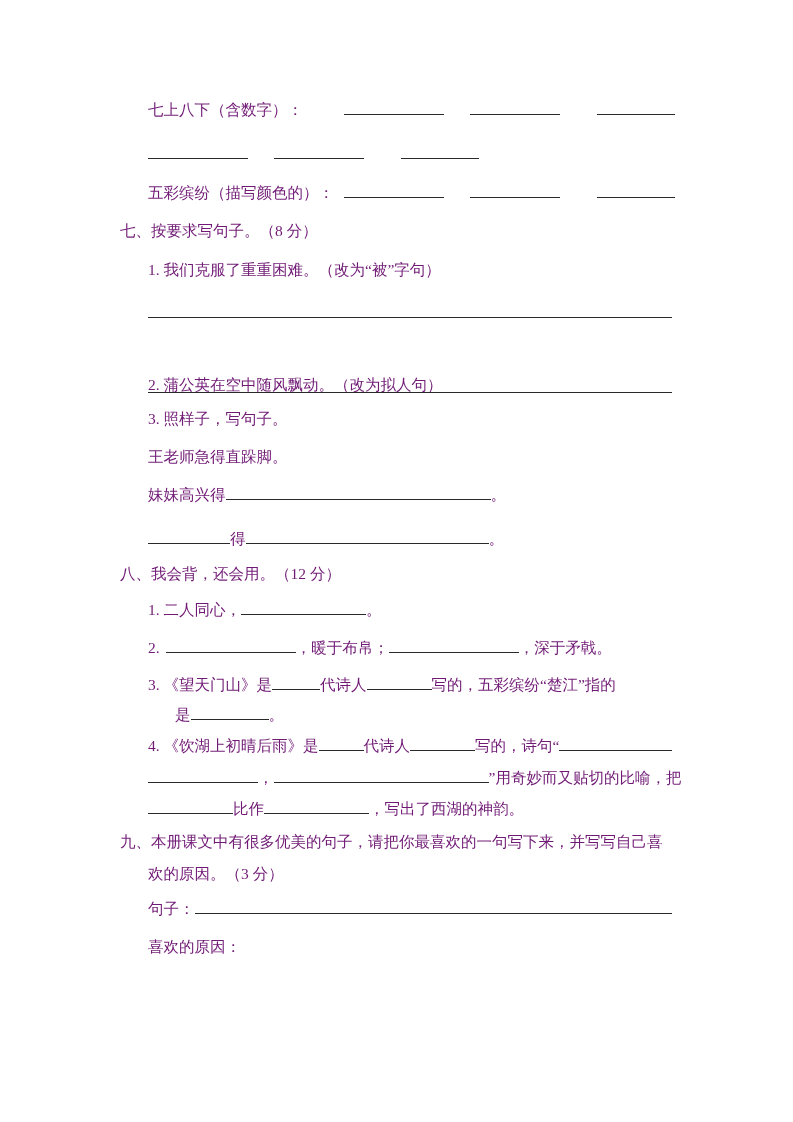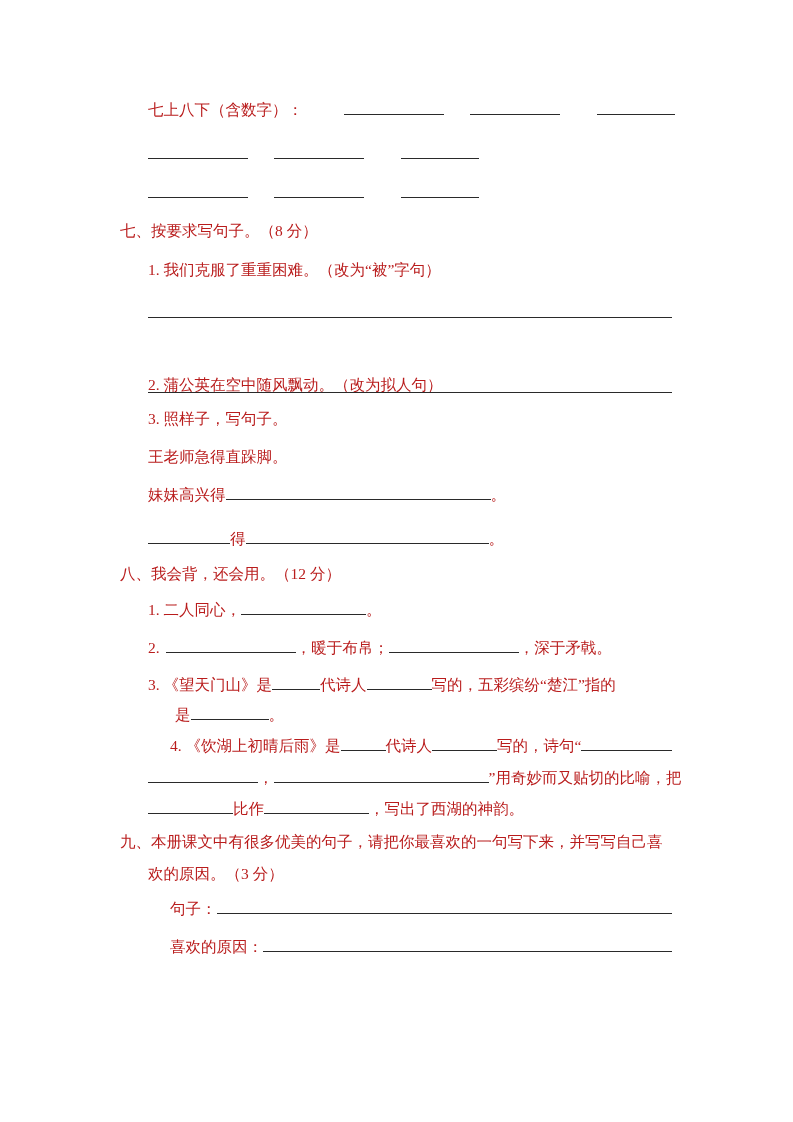--- a/index.html
+++ b/index.html
@@ -6,24 +6,24 @@
   html, body { background: #ffffff; }
   body { width: 793px; height: 1122px; overflow: hidden; }
   .page {
     position: relative;
     width: 793px;
     height: 1122px;
     background: #ffffff;
     font-family: "Liberation Serif", "DejaVu Serif", serif;
     font-size: 15.5px;
     line-height: 20px;
-    color: #b91c1c;
+    color: #701a75;
   }
   .line { position: absolute; white-space: nowrap; }
-  .flexline { display: flex; align-items: baseline; margin-left: 22px; }
+  .flexline { display: flex; align-items: baseline; }
   .blank {
     display: inline-block;
     height: 14px;
     border-bottom: 1px solid #2a2a2a;
     vertical-align: baseline;
   }
   .fillblank {
     flex: 1 1 auto;
     height: 14px;
     border-bottom: 1px solid #2a2a2a;
@@ -37,21 +37,21 @@
   .num { margin-right: 6px; }
 </style>
 </head>
 <body>
 
 <div class="page">
 
   <div>
     <div class="line" style="left:148px; top:100px;"><span class="wlabel">七上八下（含数字）：</span><span class="blank" style="width:100px; margin-right:26px;"></span><span class="blank" style="width:90px; margin-right:37px;"></span><span class="blank" style="width:78px;"></span></div>
     <div class="line" style="left:148px; top:144px;"><span class="blank" style="width:100px; margin-right:26px;"></span><span class="blank" style="width:90px; margin-right:37px;"></span><span class="blank" style="width:78px;"></span></div>
-    <div class="line" style="left:148px; top:183px;"><span class="blank" style="width:100px; margin-right:26px;"></span><span class="blank" style="width:90px; margin-right:37px;"></span><span class="blank" style="width:78px;"></span></div>
+    <div class="line" style="left:148px; top:183px;"><span class="wlabel">五彩缤纷（描写颜色的）：</span><span class="blank" style="width:100px; margin-right:26px;"></span><span class="blank" style="width:90px; margin-right:37px;"></span><span class="blank" style="width:78px;"></span></div>
   </div>
 
   <div>
     <div class="line" style="left:120px; top:221px;">七、按要求写句子。（8 分）</div>
     <div class="line" style="left:148px; top:260px;">1. 我们克服了重重困难。（改为“被”字句）</div>
     <div class="rule" style="left:148px; top:317px; width:524px;"></div>
     <div class="line" style="left:148px; top:335px;margin-top:40px;">2. 蒲公英在空中随风飘动。（改为拟人句）</div>
     <div class="rule" style="left:148px; top:392px; width:524px;"></div>
     <div class="line" style="left:148px; top:409px;">3. 照样子，写句子。</div>
     <div class="line" style="left:148px; top:447px;">王老师急得直跺脚。</div>
@@ -77,19 +77,19 @@
     <div class="line" style="left:148px; top:799px;"><span class="blank" style="width:85px;"></span><span>比作</span><span class="blank" style="width:105px;"></span><span>，写出了西湖的神韵。</span></div>
   </div>
 
   <div>
     <div class="line" style="left:120px; top:832px;">九、本册课文中有很多优美的句子，请把你最喜欢的一句写下来，并写写自己喜</div>
     <div class="line" style="left:148px; top:864px;">欢的原因。（3 分）</div>
     <div class="line flexline" style="left:148px; right:121px; top:899px;">
         <span>句子：</span>
         <span class="fillblank"></span>
       </div>
-    <div class="line flexline" style="left:148px; right:121px; top:937px;">
+    <div class="line flexline" style="left:148px; right:121px; top:937px;flex-direction:column;">
         <span>喜欢的原因：</span>
         <span class="fillblank"></span>
       </div>
   </div>
 
 </div>
 
 </body></html>

